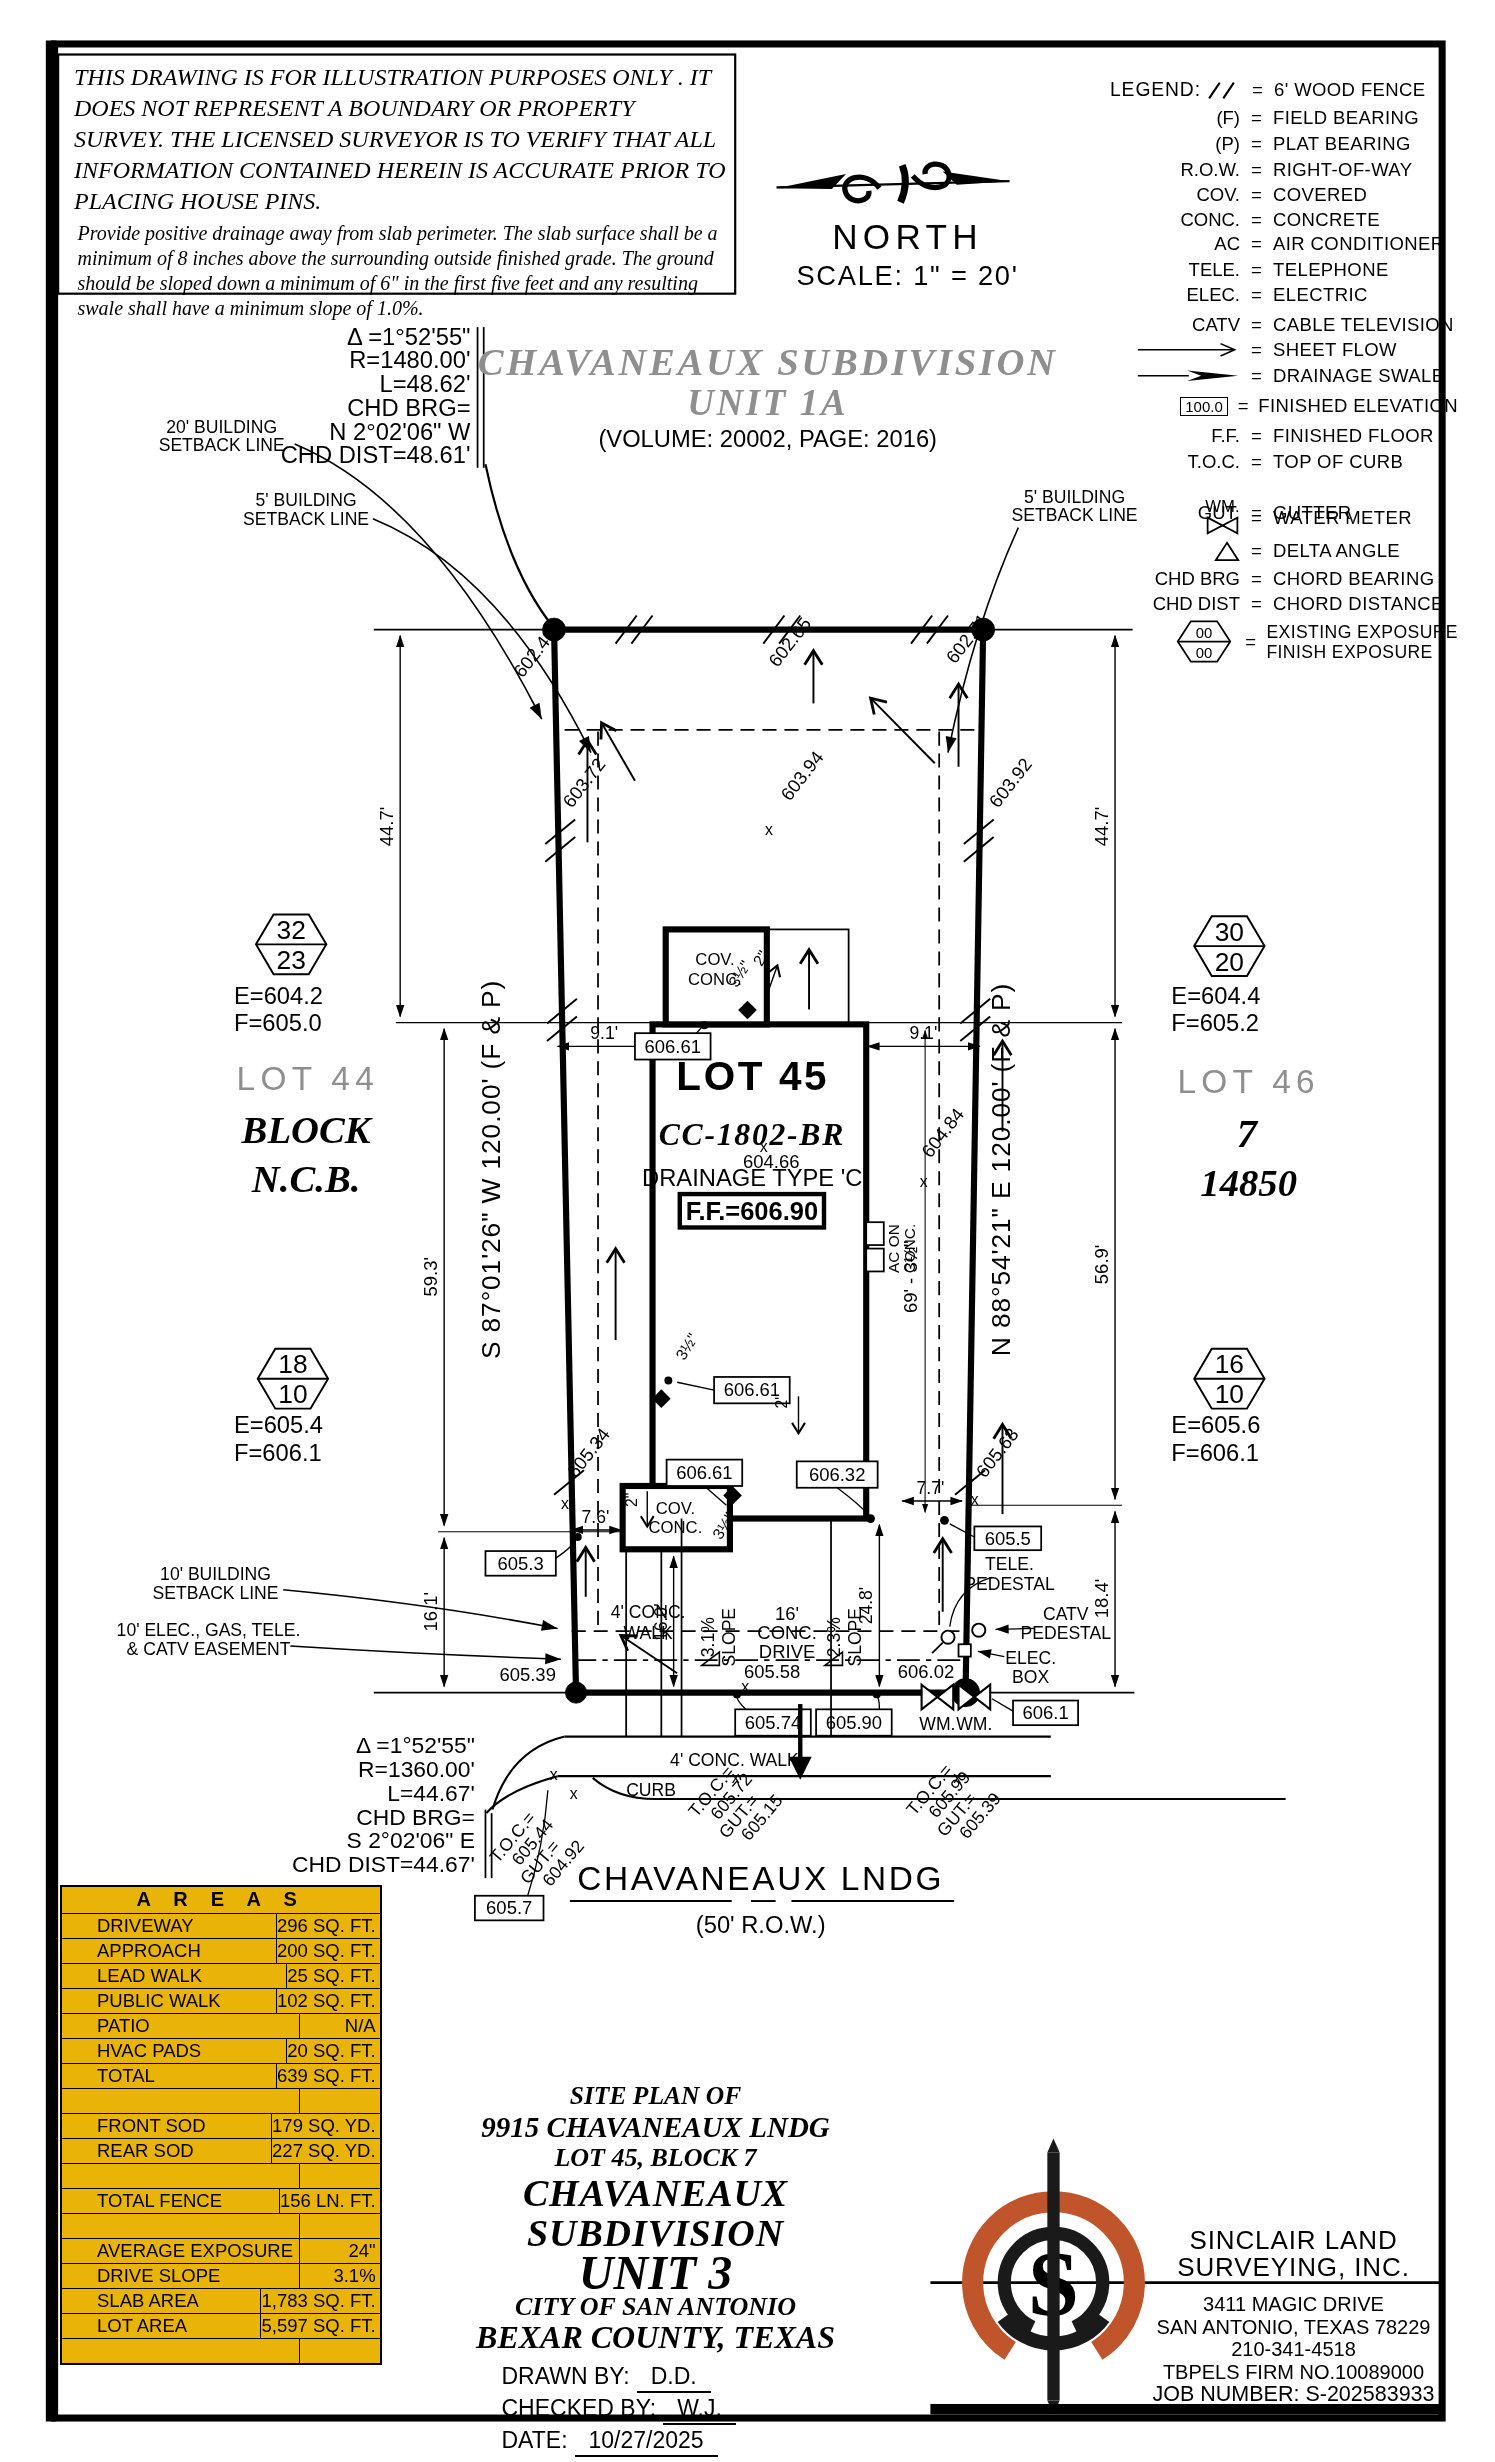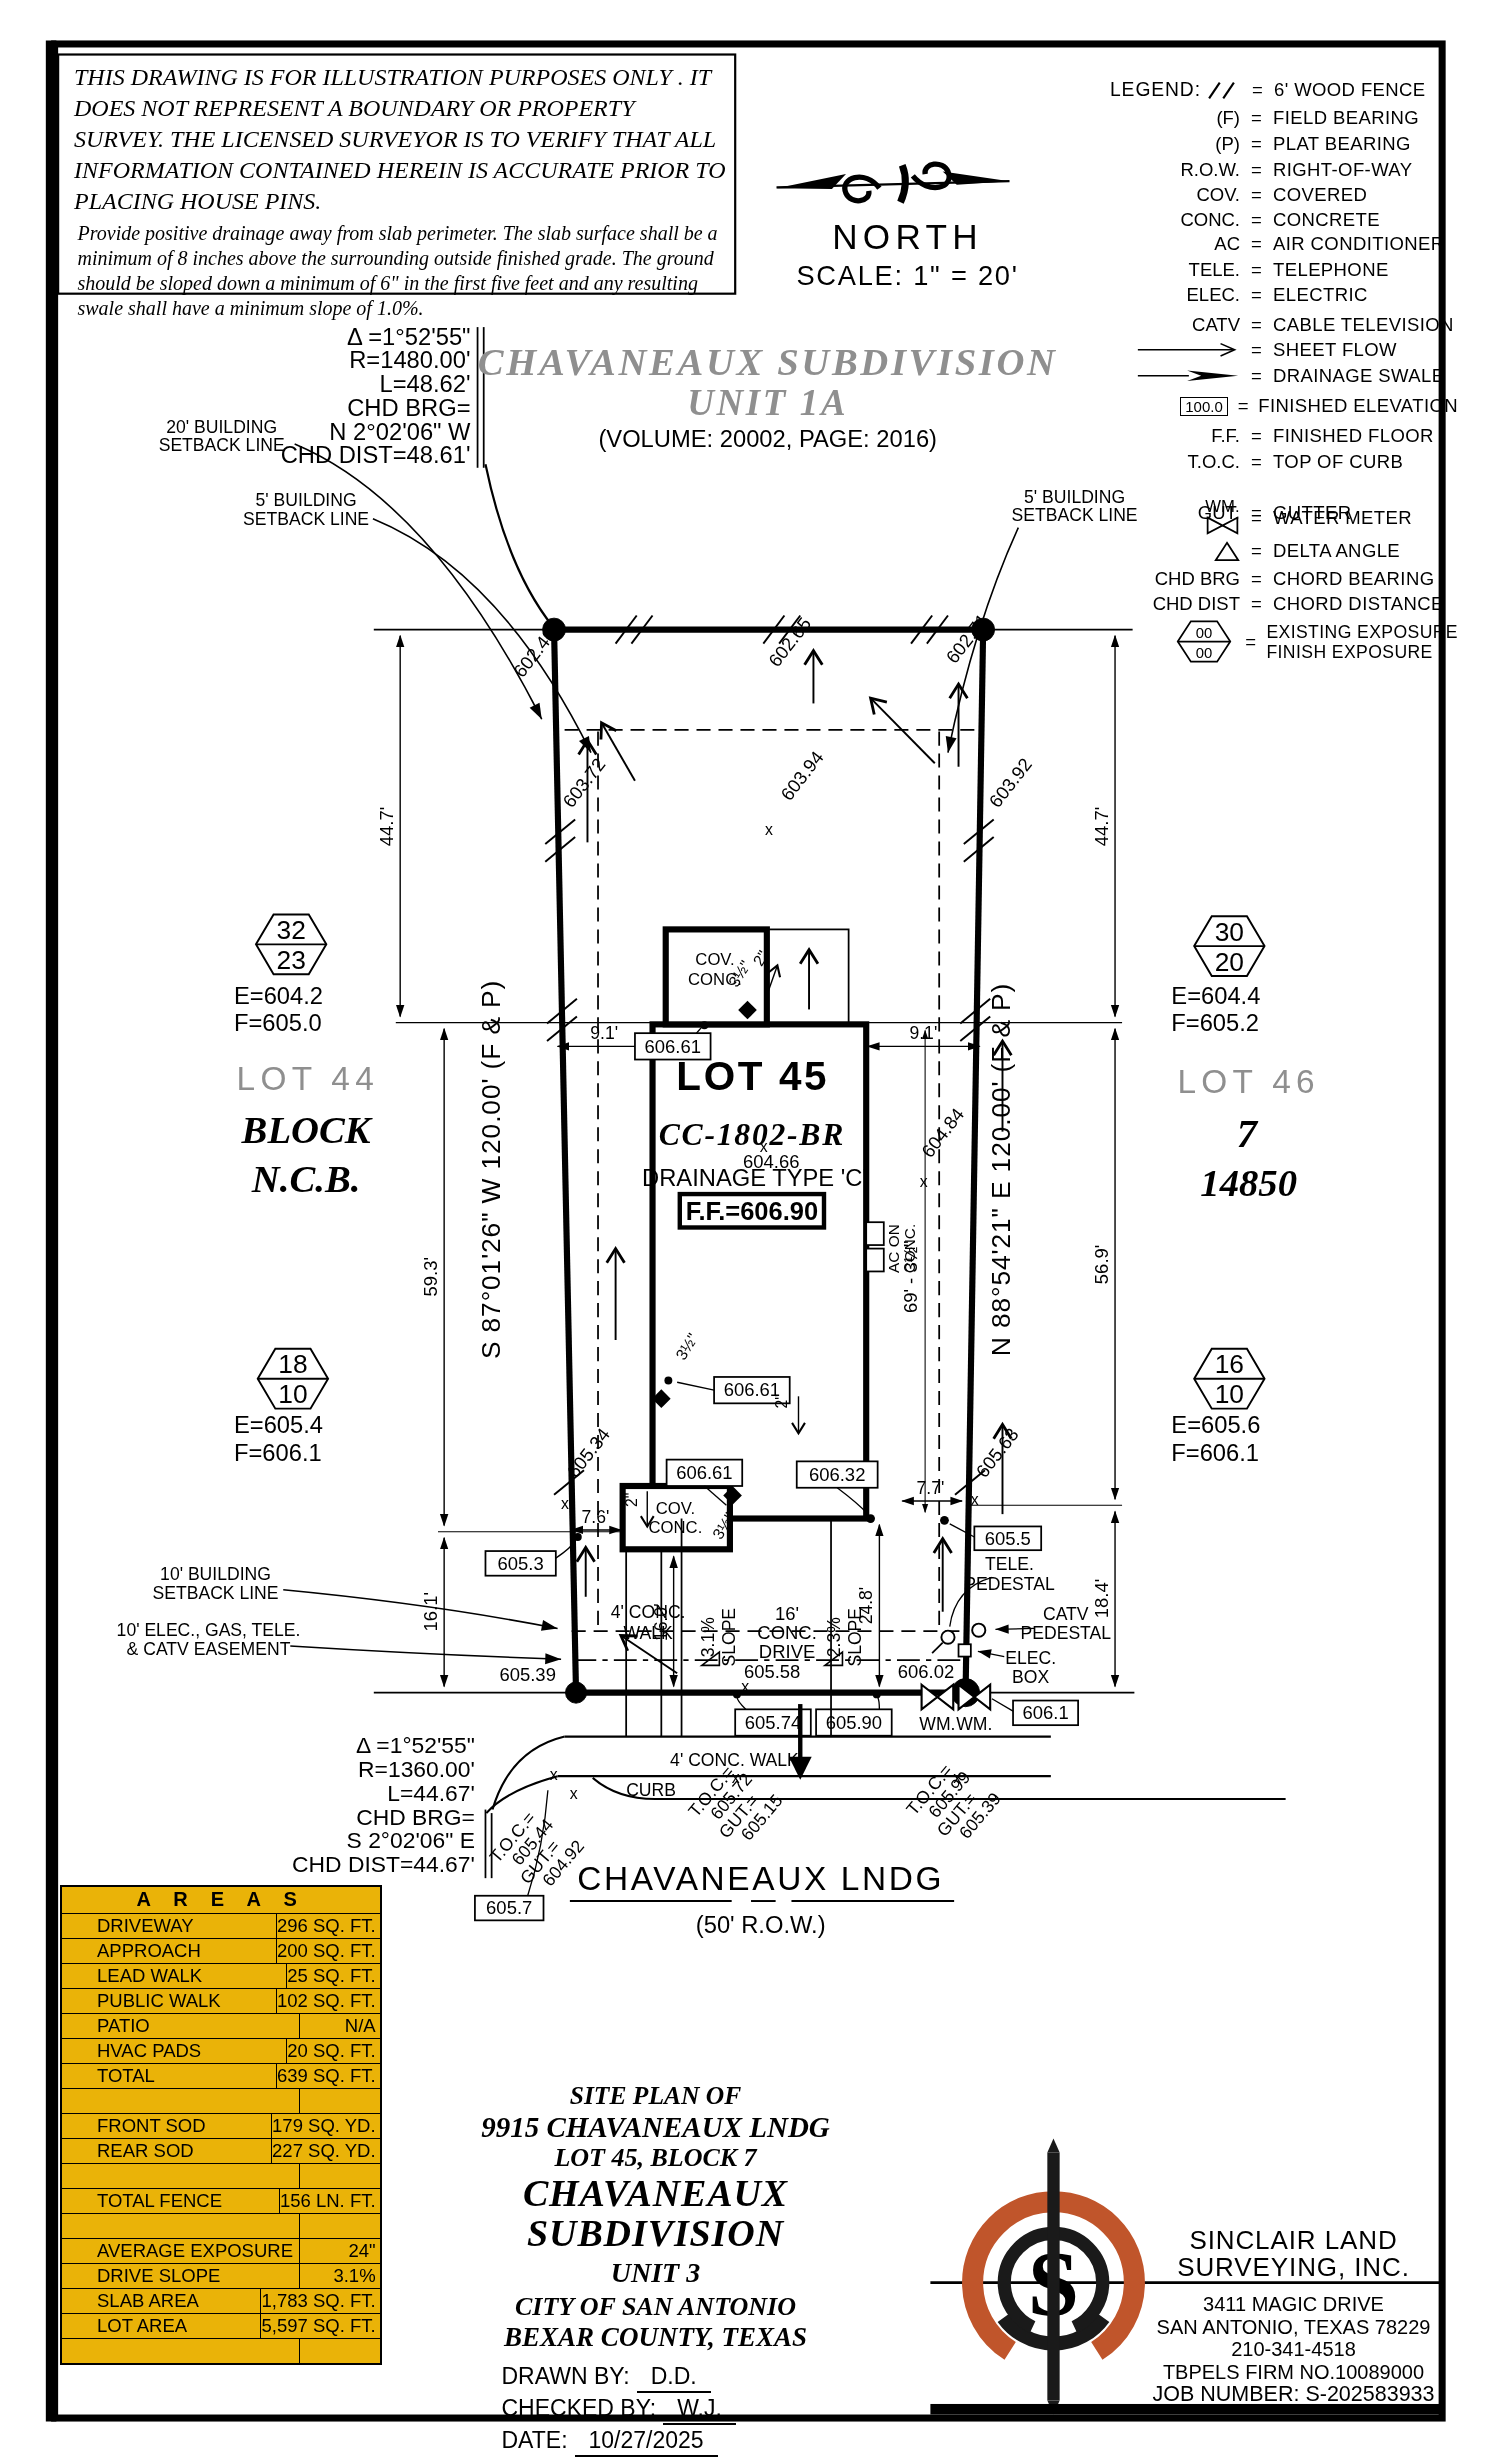--- a/index.html
+++ b/index.html
@@ -32,23 +32,23 @@
   .a-lbl{width:202px;border-right:1.8px solid #000;padding-left:7px;white-space:nowrap;margin-left:28px;}
   .a-val{flex:1;text-align:right;padding-right:4.4px;white-space:nowrap;}
   
   .titleblock{left:413px;top:2081px;width:485px;text-align:center;
               font-family:"Liberation Serif",serif;font-style:italic;font-weight:bold;}
   .tb1{font-size:25.5px;line-height:30px;}
   .tb2{font-size:29px;line-height:32px;}
   .tb3{font-size:26px;line-height:30px;}
   .tb4{font-size:29px;line-height:32px;}
   .tb5{font-size:38px;line-height:40px;letter-spacing:0.9px;}
-  .tb6{font-size:28px;line-height:39px;}
+  .tb6{font-size:48px;line-height:39px;}
   .tb7{font-size:26px;line-height:30px;}
-  .tb8{font-size:27px;line-height:30px;}
+  .tb8{font-size:32px;line-height:30px;}
   .tb-meta{width:308px;margin:8.8px auto 0;text-align:left;font-family:"Liberation Sans",sans-serif;
            font-style:normal;font-weight:normal;font-size:23px;line-height:30px;}
   .tb-meta .u{display:inline-block;border-bottom:2.2px solid #000;padding:0 14px;margin-left:7px;}
   
   .company{left:1143px;top:2227px;width:301px;text-align:center;}
   .c-name{font-size:26px;line-height:27px;letter-spacing:0.9px;white-space:nowrap;}
   .c-addr{margin-top:12.3px;font-size:20px;line-height:22.4px;white-space:nowrap;}
   .c-job{font-size:21.5px;}
 </style>
 </head>

